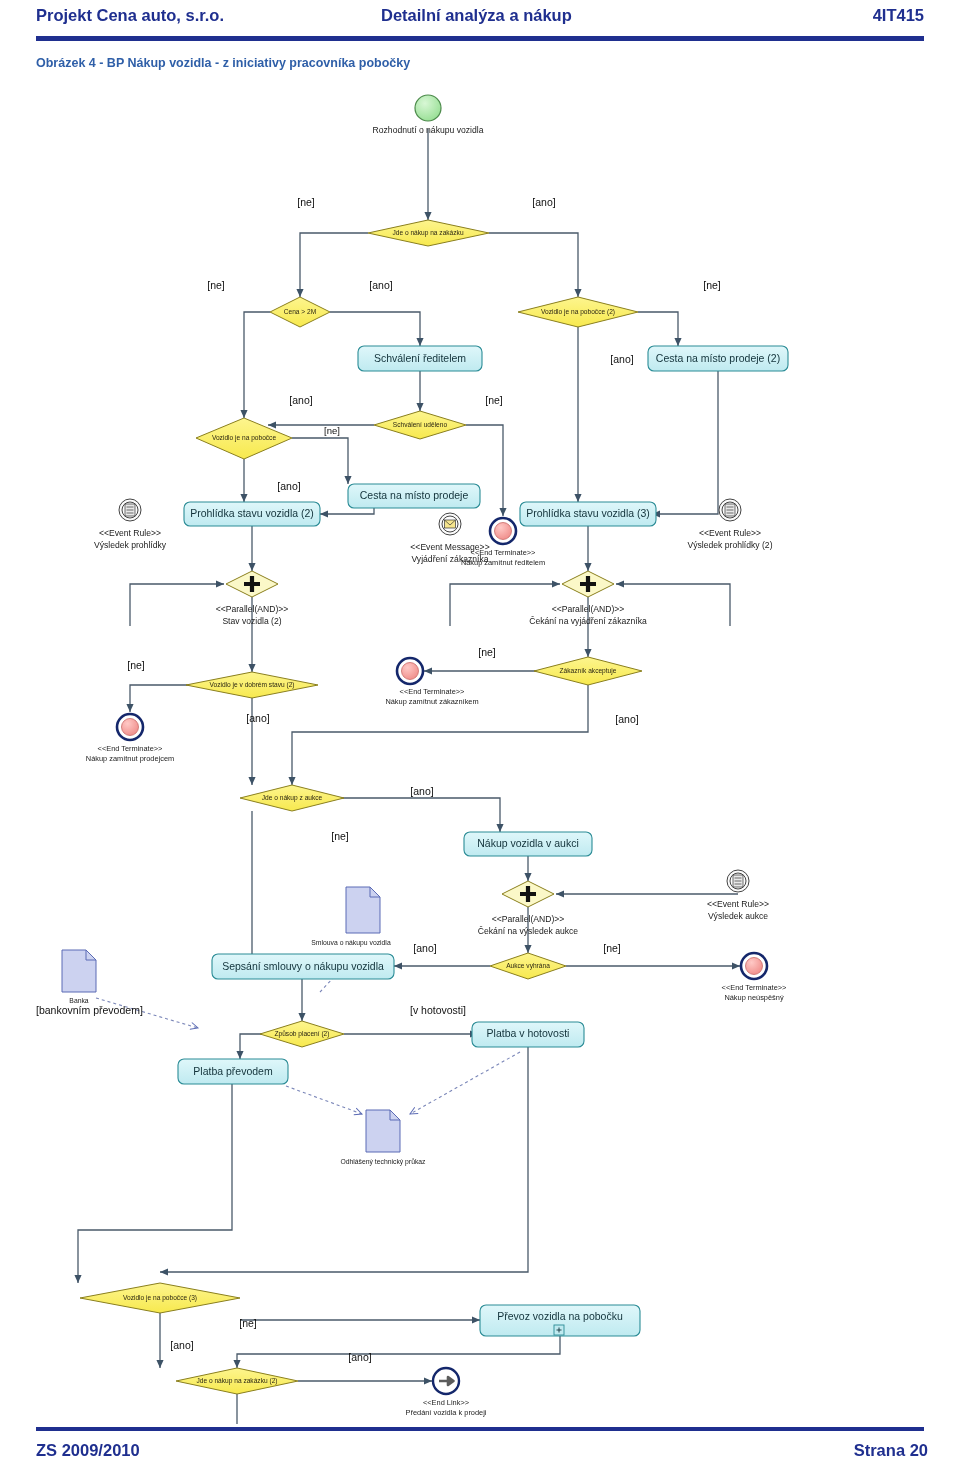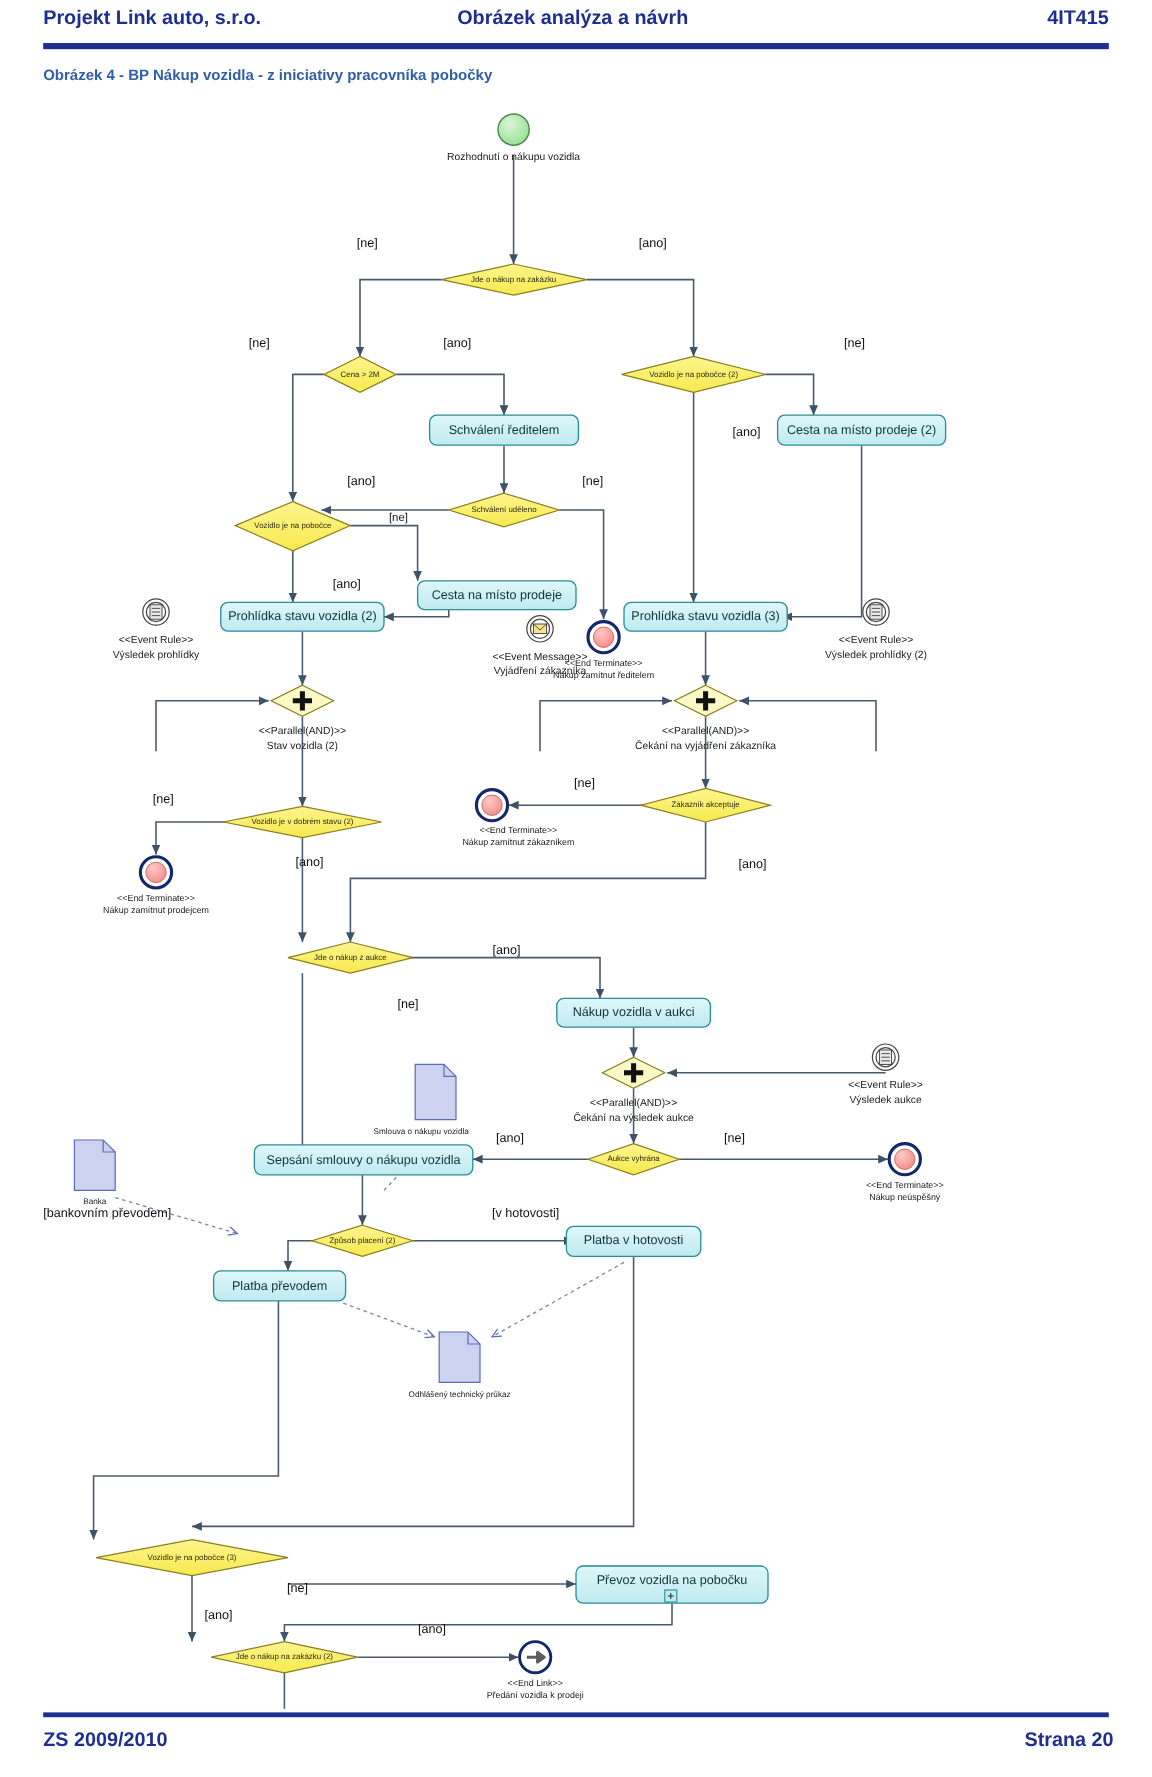--- a/index.html
+++ b/index.html
@@ -50,22 +50,22 @@
   }
   #diagram svg{position:absolute;left:0;top:0;}
 
   
 </style>
 </head>
 <body>
 
 <div class="page-header">
   <div class="hdr-row">
-    <span class="hdr-left">Projekt Link auto, s.r.o.</span>
-    <span class="hdr-mid">Obrázek analýza a návrh</span>
+    <span class="hdr-left">Projekt Cena auto, s.r.o.</span>
+    <span class="hdr-mid">Detailní analýza a nákup</span>
     <span class="hdr-right">4IT415</span>
   </div>
   <div class="hdr-rule"></div>
 </div>
 
 <div class="fig-caption">Obrázek 4 - BP Nákup vozidla - z iniciativy pracovníka pobočky</div>
 
 <div id="diagram">
 <svg width="960" height="1340" viewBox="0 0 960 1340" xmlns="http://www.w3.org/2000/svg">
   <defs>

